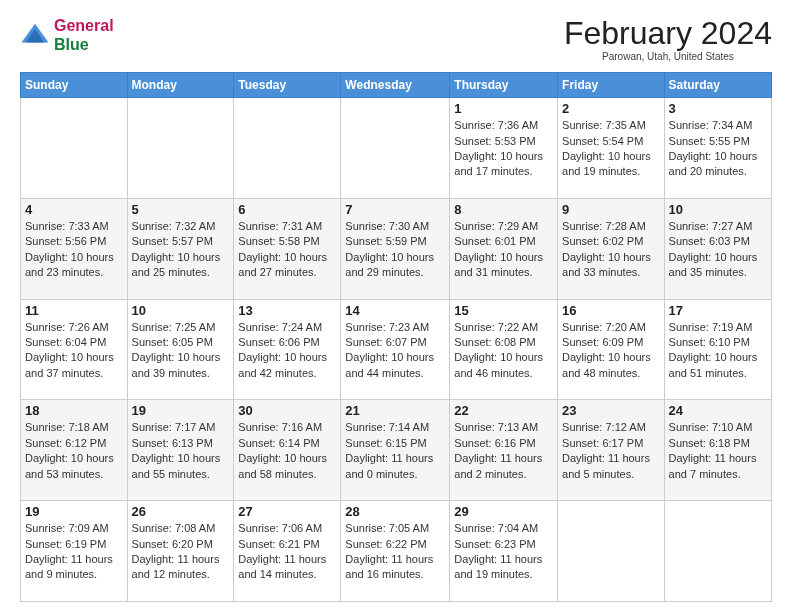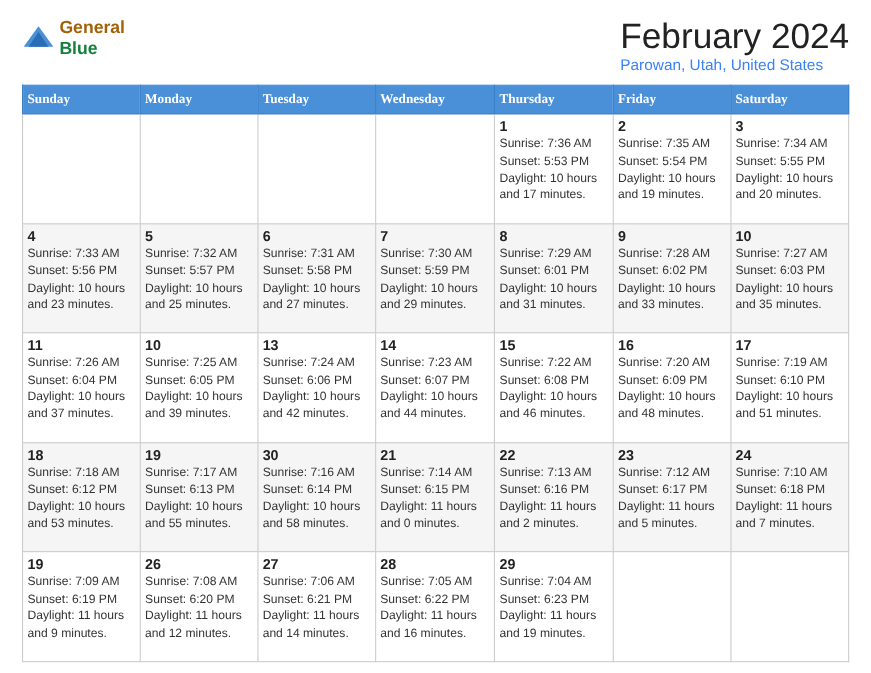--- a/index.html
+++ b/index.html
@@ -28,53 +28,52 @@
       align-items: center;
       gap: 4px;
     }
     .logo-text {
       font-size: 16px;
       font-weight: bold;
       color: #333;
       line-height: 1.2;
     }
     .logo-text span {
-      color: #a16207;
+      color: #be185d;
     }
     .logo-icon {
       width: 30px;
       height: 30px;
     }
     .title-section {
-      text-align: left;
+      text-align: center;
     }
     .main-title {
       font-size: 32px;
       font-weight: 300;
       color: #222;
       line-height: 1.1;
     }
     .subtitle {
-      font-size: 14px;
-      color: #3b82f6;
+      font-size: 10px;
+      color: #404040;
     }
     .calendar {
       width: 100%;
       border-collapse: collapse;
       flex: 1;
     }
     .calendar thead tr th {
       background: #4a90d9;
       color: #fff;
       font-size: 12px;
       font-weight: bold;
       padding: 5px 4px;
       text-align: left;
       border: 1px solid #3a80c9;
-      font-family: Liberation Serif, serif;
     }
     .calendar tbody tr td {
       border: 1px solid #ccc;
       vertical-align: top;
       padding: 3px 4px;
       font-size: 10px;
       color: #333;
       width: 113px;
       height: 88px;
       background: #fff;

